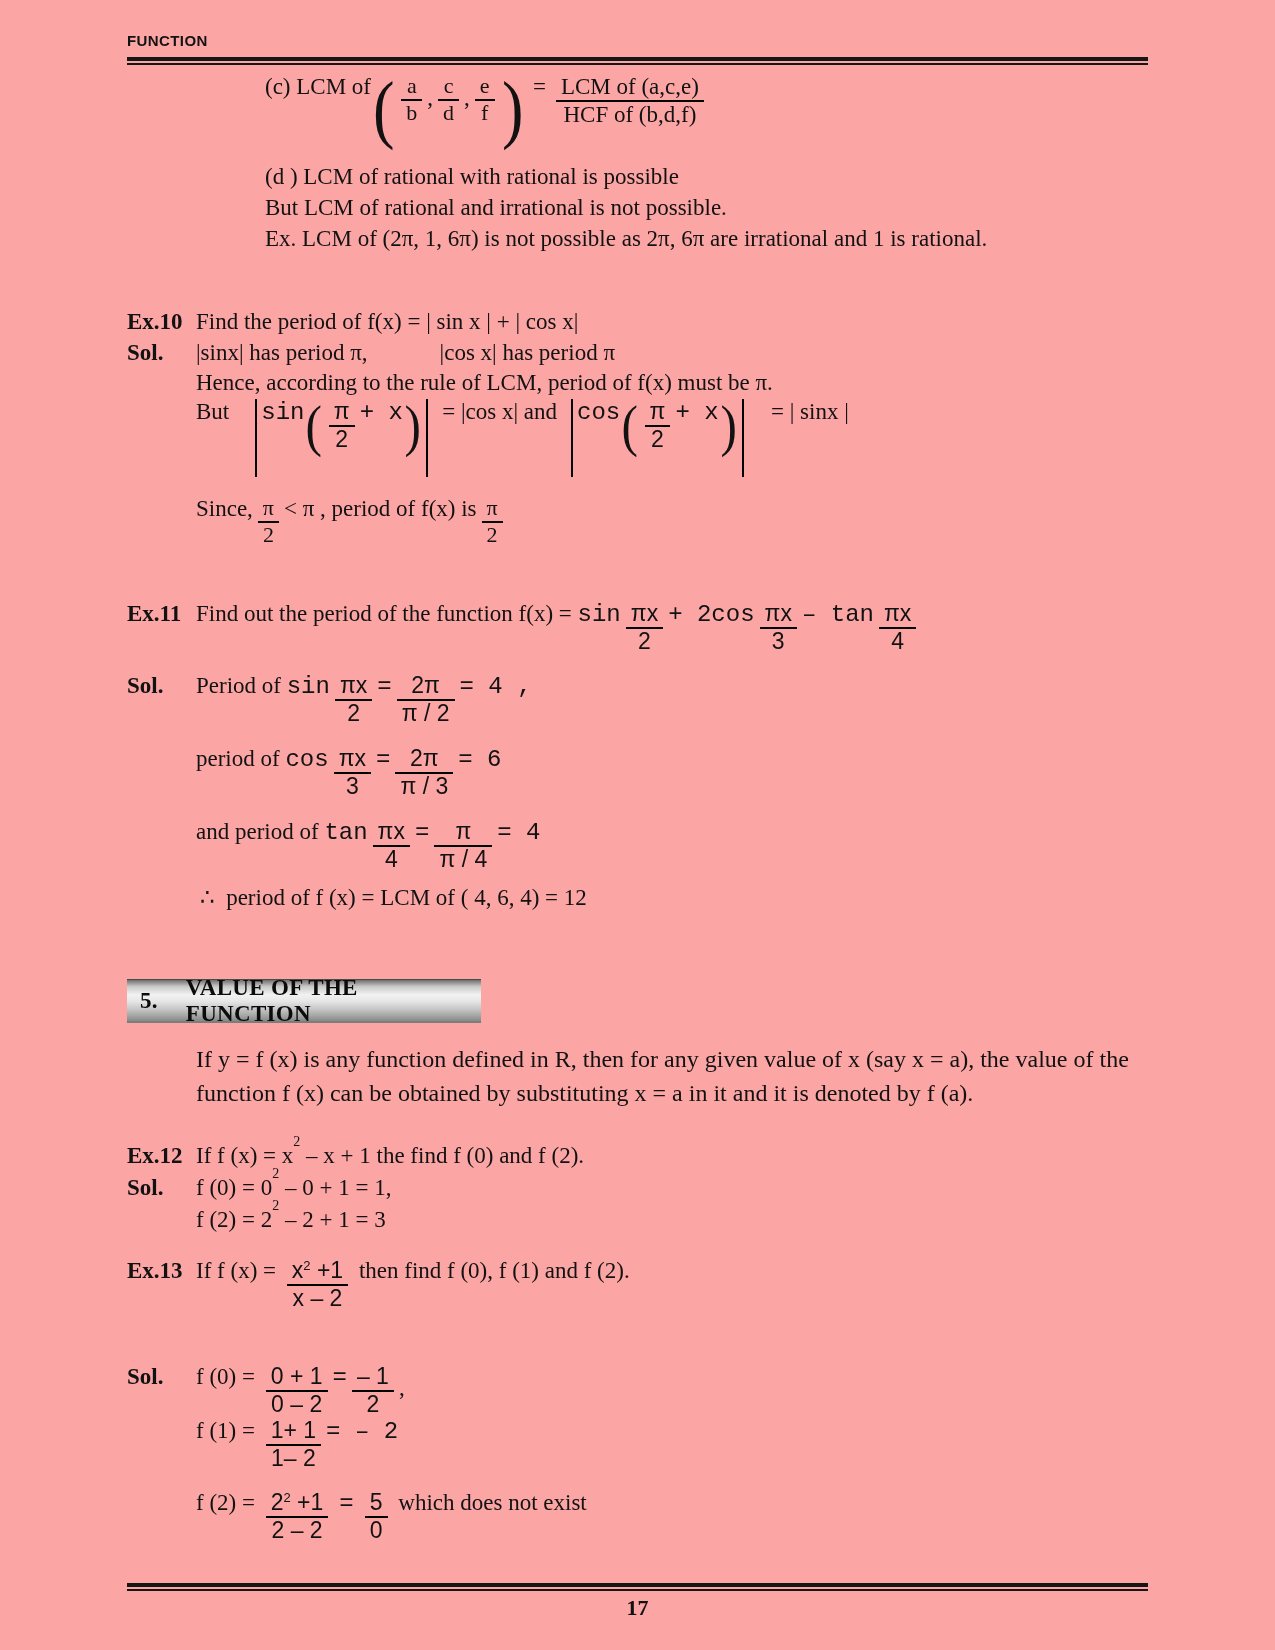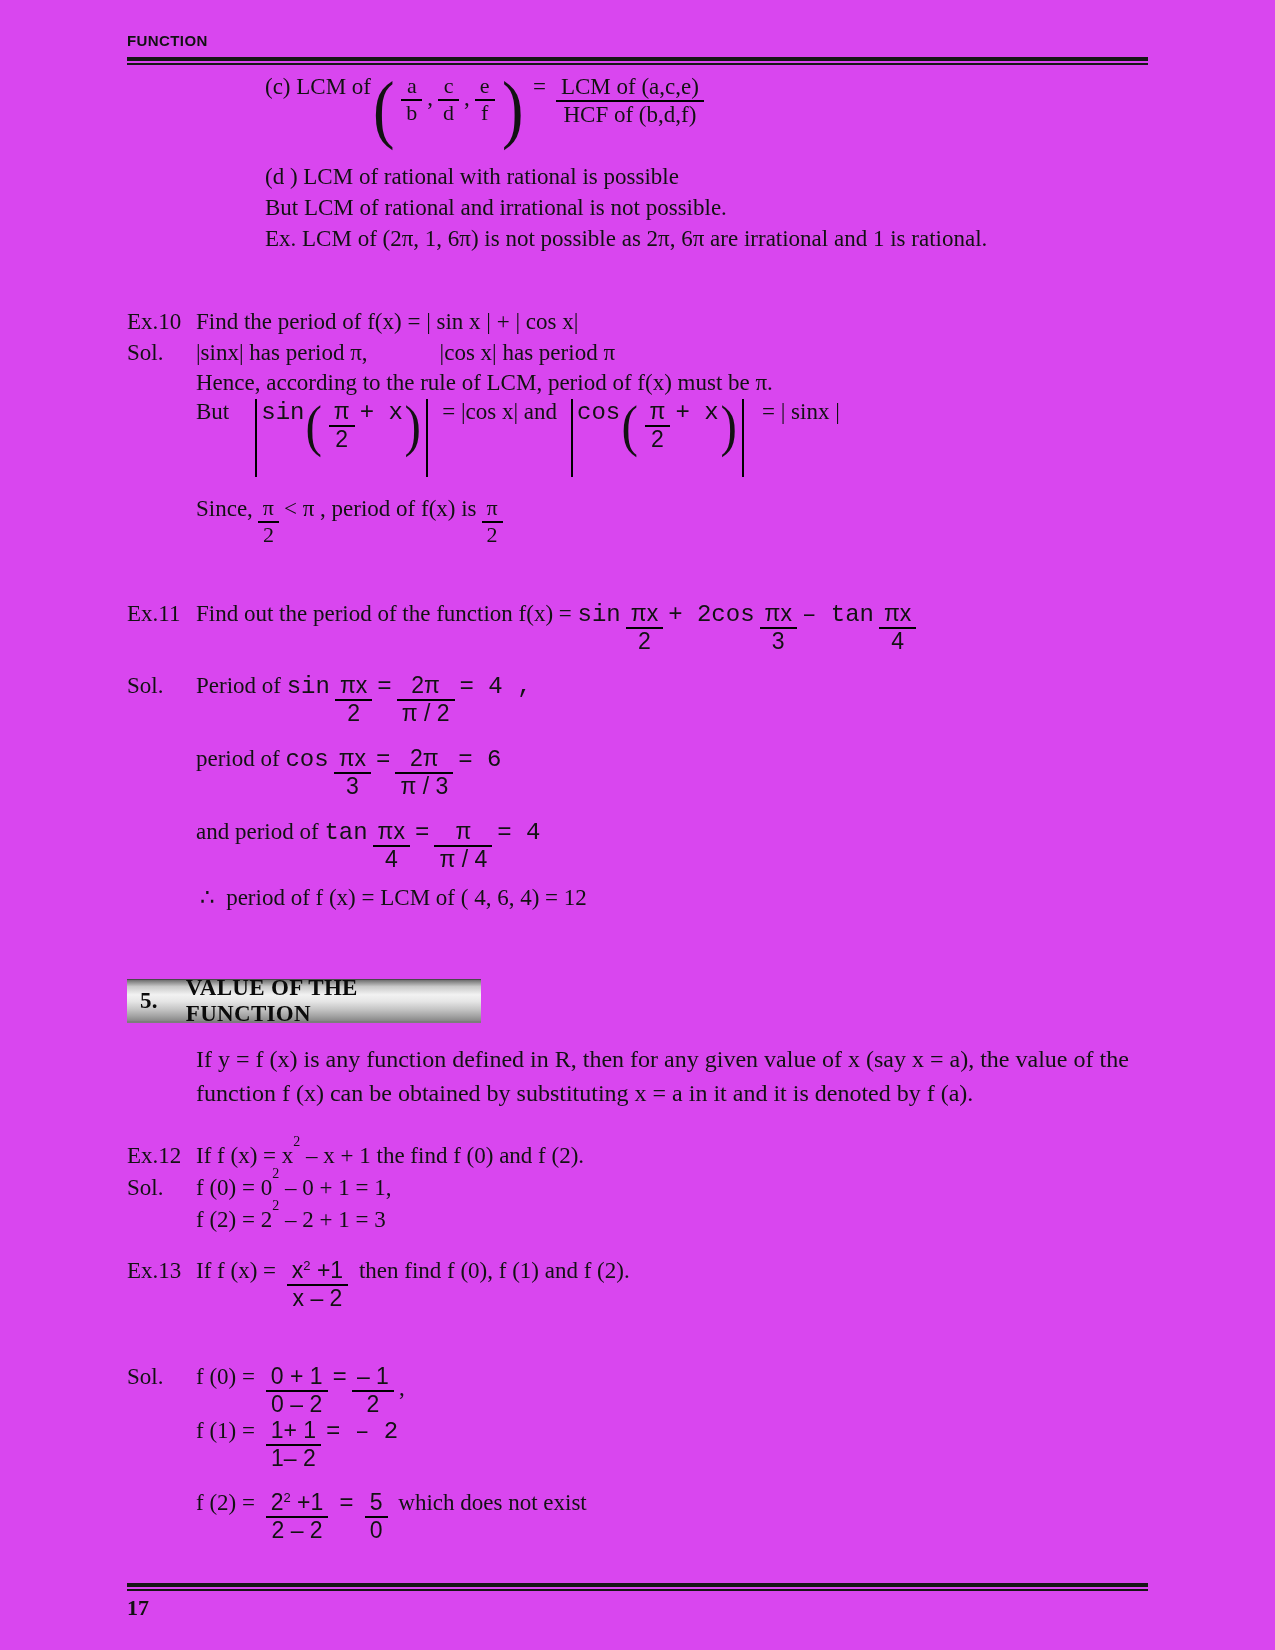--- a/index.html
+++ b/index.html
@@ -1,41 +1,41 @@
 <!DOCTYPE html>
 <html><head>
 <meta charset="utf-8">
 <style>
   *{box-sizing:border-box}
   body{margin:0;background:#888}
-  .page{position:relative;width:1275px;height:1650px;background:#d946ef;color:#121212;margin:0 auto;overflow:hidden}
+  .page{position:relative;width:1275px;height:1650px;background:#fca5a5;color:#121212;margin:0 auto;overflow:hidden}
   .abs{position:absolute}
   .row{position:absolute;display:flex;align-items:flex-start;white-space:pre}
   .serif{font-family:"Liberation Serif",serif;font-size:23px}
   .sans{font-family:Liberation Mono, monospace;font-size:24px}
   .b{font-weight:bold}
-  .lbl{display:inline-block;min-width:69px;font-weight:normal}
+  .lbl{display:inline-block;min-width:69px;font-weight:bold}
   .frac{display:inline-flex;flex-direction:column;align-items:center;margin:0 5px}
   .frac .num,.frac .den{padding:0 5px;line-height:1.12;text-align:center}
   .fbar{align-self:stretch;height:2px;background:#000}
   .frac-serif .num,.frac-serif .den{font-family:"Liberation Serif",serif;font-size:22px}
   .frac-sans .num,.frac-sans .den{font-family:"Liberation Sans",sans-serif;font-size:23px}
   .bp{font-family:"Liberation Serif",serif;line-height:.92;font-weight:400;transform:scaleX(.85)}
   .tb{width:2px;background:#000;height:78px;margin:0 4px;flex:none}
   .sup{font-size:14px;position:relative;top:-9px}
   .low{display:inline-block;transform:translateY(11px)}
   .hdr{position:absolute;font-size:15px;letter-spacing:.4px;font-weight:bold;font-family:"Liberation Sans",sans-serif}
   .rl1{height:4px;background:#161616;margin-bottom:2px}
   .rl2{height:2px;background:#161616}
   .secbar{position:absolute;display:flex;align-items:center;padding-left:13px;
     background:linear-gradient(180deg,#6f6f6f 0%,#c9c9c9 16%,#f2f2f2 36%,#e6e6e6 52%,#c4c4c4 72%,#a3a3a3 88%,#888888 100%);
     border-top:1px solid #4a4a4a;border-bottom:2px solid #7d7d7d}
   .secbar .t{font-family:"Liberation Serif",serif;font-weight:bold;font-size:23px;color:#0b0b0b;letter-spacing:.3px}
   .paraline{position:absolute;font-family:"Liberation Serif",serif;font-size:24px;white-space:nowrap}
-  .pnum{position:absolute;font-family:"Liberation Serif",serif;font-weight:bold;font-size:22px;text-align:left}
+  .pnum{position:absolute;font-family:"Liberation Serif",serif;font-weight:bold;font-size:22px;text-align:center}
 </style>
 </head>
 <body>
 
 <div class="page">
 
   <div class="hdr" style="left:127px;top:32px">FUNCTION</div>
   <div class="abs" style="left:127px;top:57px;width:1021px">
     <div class="rl1"></div>
     <div class="rl2"></div>
@@ -107,21 +107,21 @@
     <span class="sans">cos</span>
     <span class="bp" style="font-size:58px">(</span>
     <span class="frac frac-sans">
       <span class="num">π</span>
       <span class="fbar"></span>
       <span class="den">2</span>
     </span>
     <span class="sans">+ x</span>
     <span class="bp" style="font-size:58px">)</span>
     <span class="tb"></span>
-    <span class="serif" style="margin-left:14px">= | sinx |</span>
+    <span class="serif" style="margin-left:23px">= | sinx |</span>
   </div>
 
   <div class="row" style="left:196px;top:496px;height:62px">
     <span class="serif">Since,</span>
     <span class="frac frac-serif">
       <span class="num">π</span>
       <span class="fbar"></span>
       <span class="den">2</span>
     </span>
     <span class="serif">&lt; π , period of f(x) is</span>

